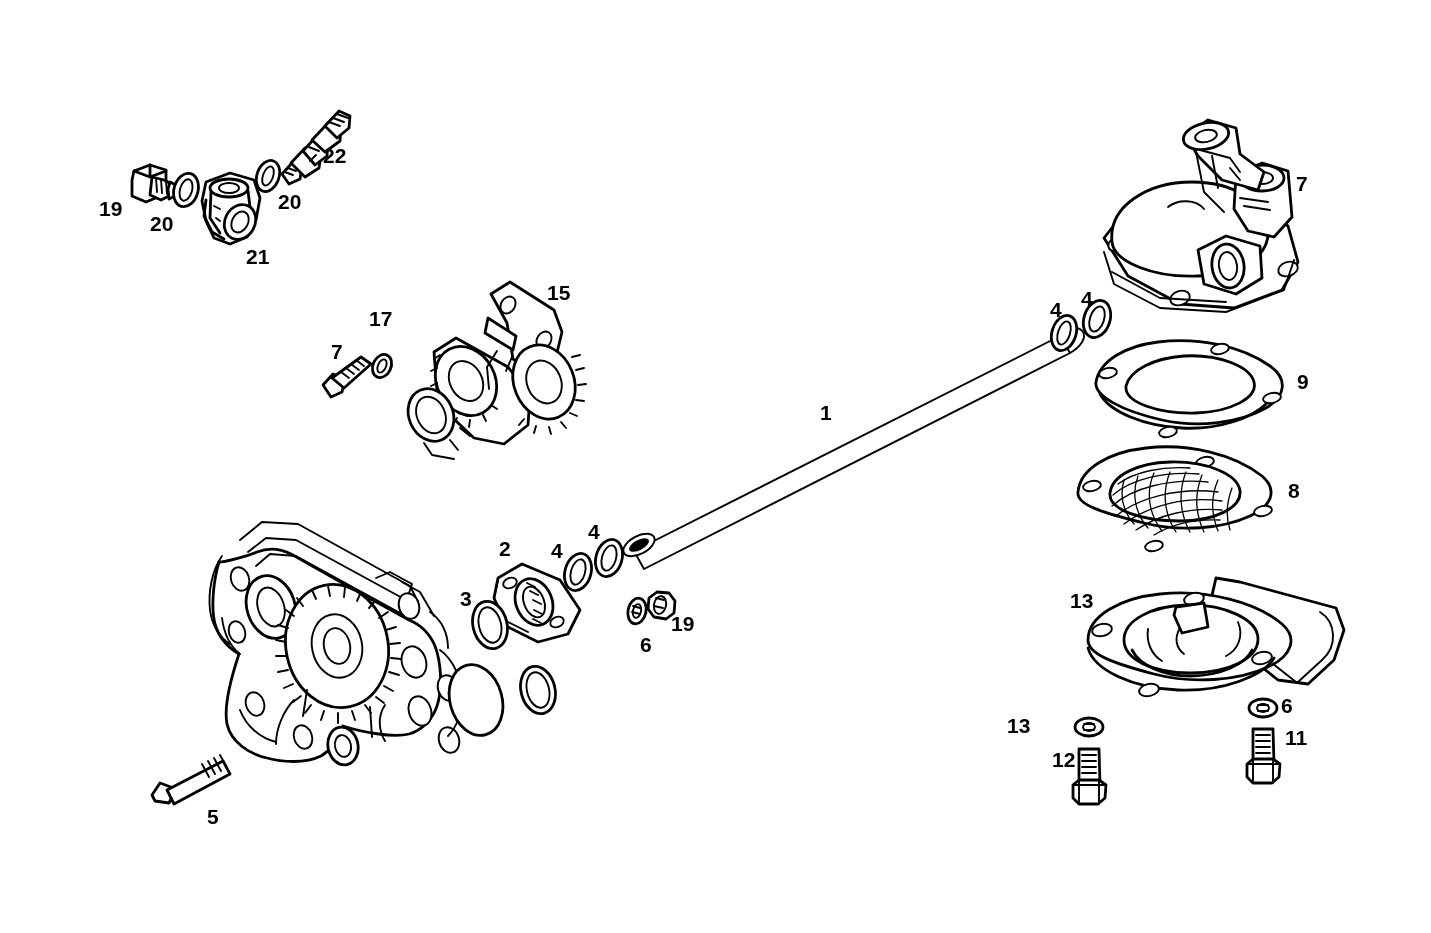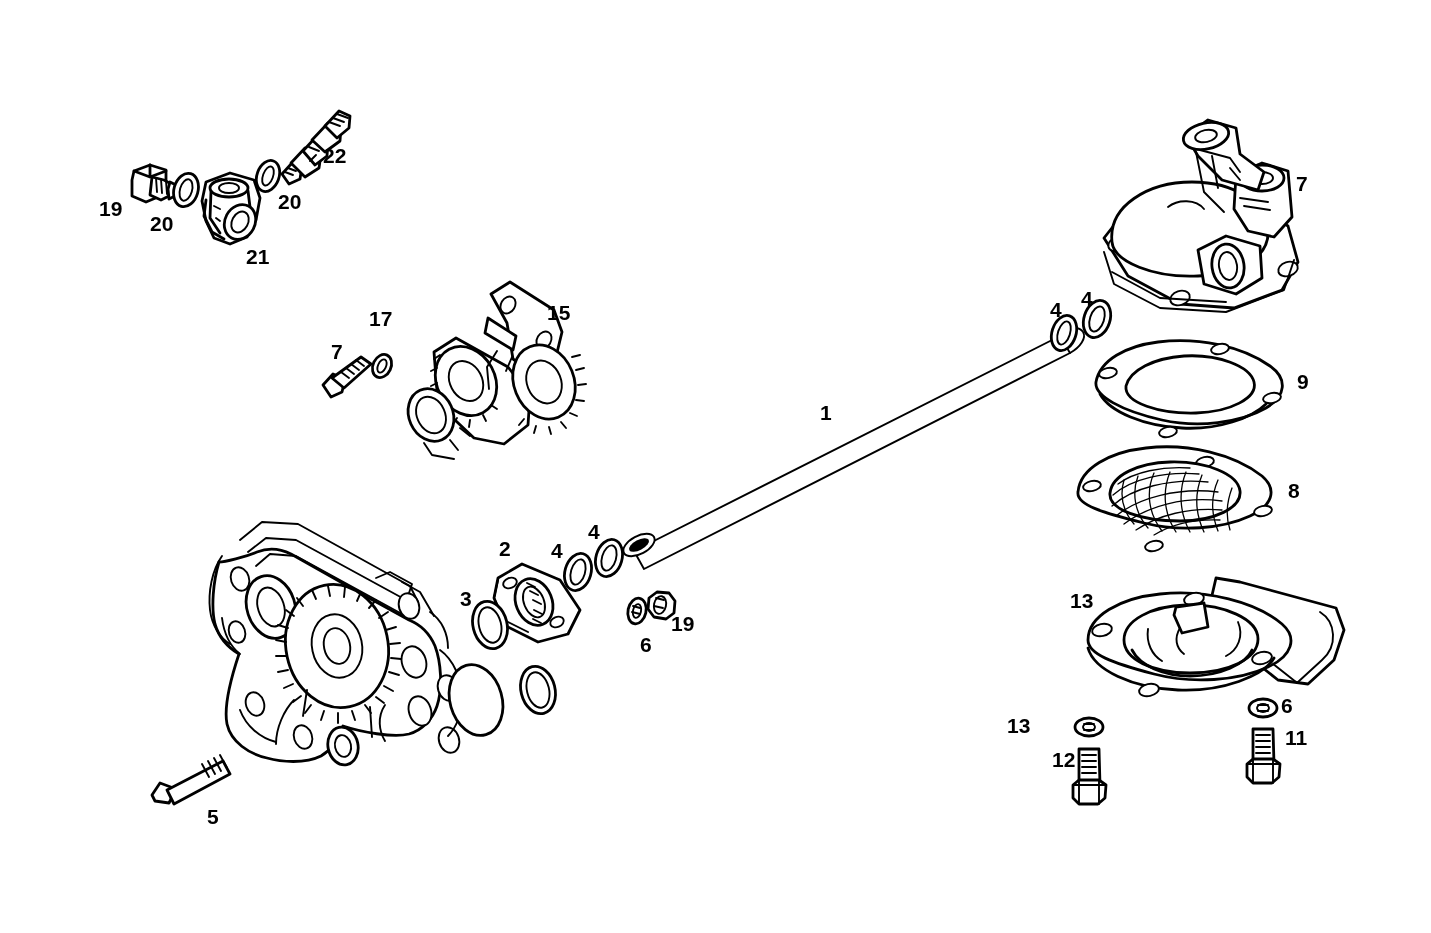--- a/index.html
+++ b/index.html
@@ -343,21 +343,21 @@
   <div class="callout" style="left:207px; top:806px;">5</div>
   <div class="callout" style="left:640px; top:634px;">6</div>
   <div class="callout" style="left:1281px; top:695px;">6</div>
   <div class="callout" style="left:1296px; top:173px;">7</div>
   <div class="callout" style="left:1288px; top:480px;">8</div>
   <div class="callout" style="left:1297px; top:371px;">9</div>
   <div class="callout" style="left:1070px; top:590px;">13</div>
   <div class="callout" style="left:1285px; top:727px;">11</div>
   <div class="callout" style="left:1052px; top:749px;">12</div>
   <div class="callout" style="left:1007px; top:715px;">13</div>
-  <div class="callout" style="left:547px; top:282px;margin-top:20px;">15</div>
+  <div class="callout" style="left:547px; top:282px;">15</div>
   <div class="callout" style="left:331px; top:341px;">7</div>
   <div class="callout" style="left:369px; top:308px;">17</div>
   <div class="callout" style="left:671px; top:613px;">19</div>
   <div class="callout" style="left:99px; top:198px;">19</div>
   <div class="callout" style="left:150px; top:213px;">20</div>
   <div class="callout" style="left:278px; top:191px;">20</div>
   <div class="callout" style="left:229px; top:246px;margin-left:17px;">21</div>
   <div class="callout" style="left:323px; top:145px;">22</div>
 
 </div>

